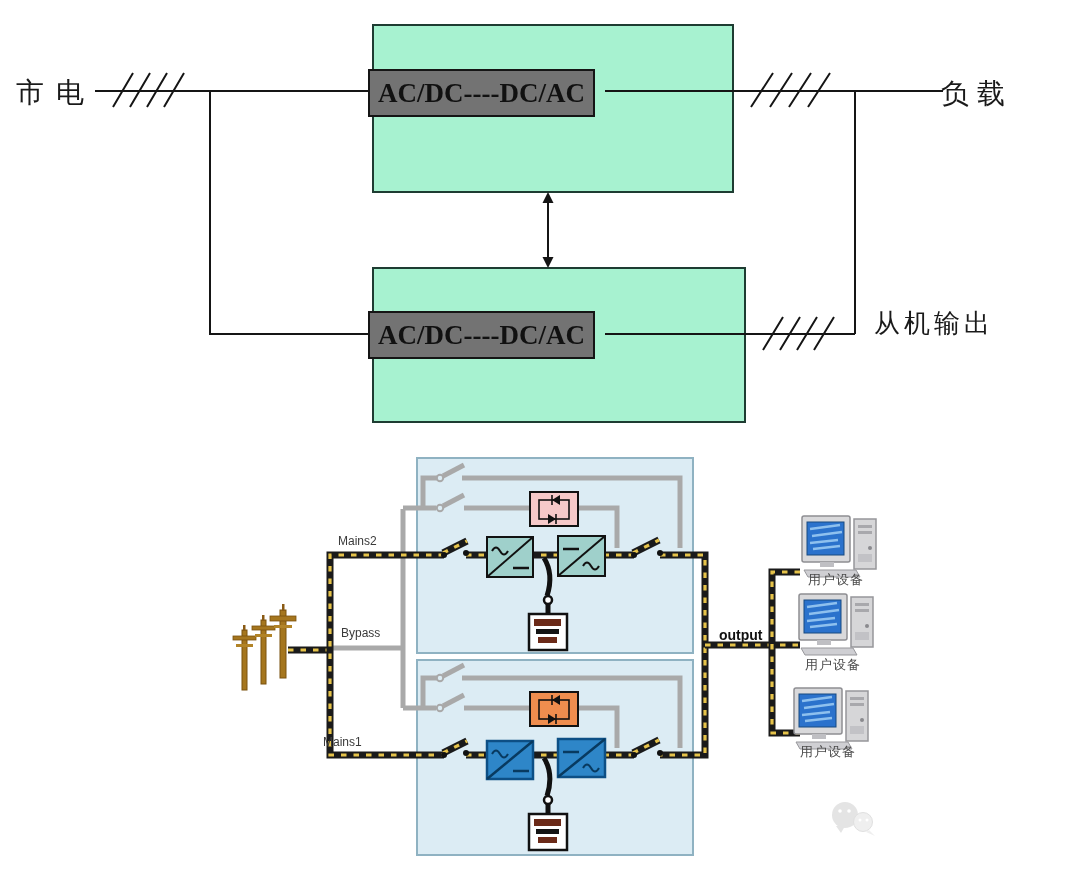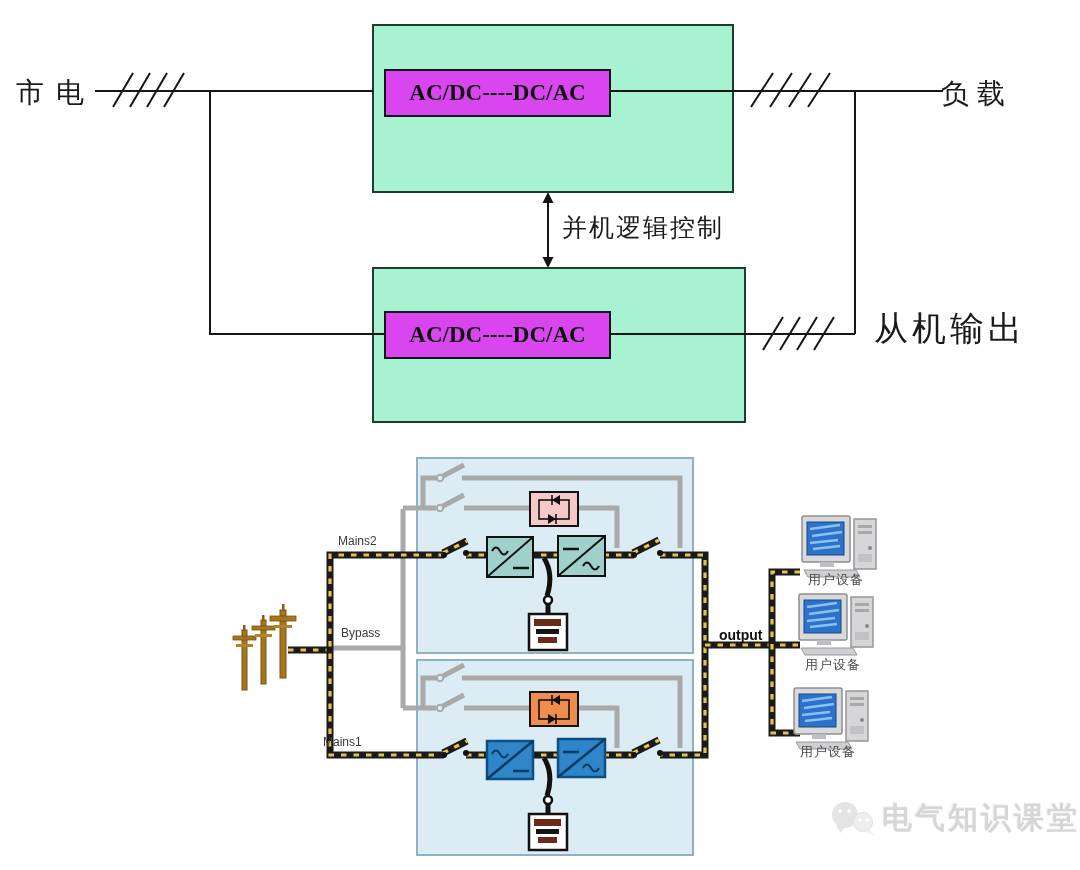--- a/index.html
+++ b/index.html
@@ -5,24 +5,24 @@
   html,body{margin:0;padding:0;background:#fff;}
   #stage{position:relative;width:1080px;height:870px;background:#fff;overflow:hidden;
          font-family:"Liberation Sans",sans-serif;text-decoration:underline;}
   svg{position:absolute;left:0;top:0;}
   .bus{stroke:#1a1a1a;stroke-width:7;fill:none;stroke-linecap:butt;}
   .busy{stroke:#e6c34a;stroke-width:3.2;fill:none;stroke-dasharray:5.5 7;stroke-linecap:butt;}
   .gw{stroke:#a9a9a9;stroke-width:5;fill:none;}
   .blk{stroke:#151515;stroke-width:2;fill:none;}
   .lbl{position:absolute;color:#1a1a1a;white-space:nowrap;}
   .cn-big{font-family:"Liberation Serif",serif;font-size:28px;letter-spacing:12px;}
-  .cn-mid{font-family:"Liberation Serif",serif;font-size:34px;letter-spacing:4px;}
-  .acdc{position:absolute;left:384px;width:223px;height:44px;background:#d946ef;
+  .cn-mid{font-family:"Liberation Serif",serif;font-size:26px;letter-spacing:4px;}
+  .acdc{position:absolute;left:368px;width:223px;height:44px;background:#737373;
         border:2px solid #151515;display:flex;align-items:center;justify-content:center;
-        font-family:"Liberation Serif",serif;font-weight:700;font-size:23px;color:#111;}
+        font-family:"Liberation Serif",serif;font-weight:700;font-size:27px;color:#111;}
   .small-lbl{font-size:12px;color:#3a3a3a;}
   .dev-lbl{font-size:13px;color:#4a4a4a;letter-spacing:1px;text-align:right;}
   #t-output{font-size:14px;font-weight:700;color:#111;}
   #t-wm{font-weight:700;font-size:30px;color:#d6d6d6;letter-spacing:3px;
         text-shadow:1px 1px 0 #ffffff,-1px -1px 0 #f2f2f2;}
 </style>
 </head>
 <body>
 
 <div id="stage">
@@ -247,28 +247,26 @@
     <circle cx="863" cy="822" r="9.5" fill="#efefef" stroke="#e0e0e0" stroke-width="1"></circle>
     <polygon points="869,830 875,836 866,832" fill="#efefef"></polygon>
     <circle cx="860" cy="820" r="1.5" fill="#fff"></circle>
     <circle cx="867" cy="820" r="1.5" fill="#fff"></circle>
   </g>
 </svg>
 
   <div class="lbl cn-big" style="left:16px;top:74px;">市电</div>
   <div class="lbl cn-big" style="left:941px;top:75px;letter-spacing:8px;">负载</div>
   <div class="lbl cn-mid" style="left:874px;top:306px;">从机输出</div>
-  <div class="lbl cn-mid" style="left:562px;top:211px;font-size:25px;letter-spacing:2px;">并机逻辑控制</div>
 
   <div class="acdc" style="top:69px;">AC/DC----DC/AC</div>
   <div class="acdc" style="top:311px;">AC/DC----DC/AC</div>
 
   <div class="lbl small-lbl" style="left:338px;top:534px;">Mains2</div>
   <div class="lbl small-lbl" style="left:341px;top:626px;">Bypass</div>
   <div class="lbl small-lbl" style="left:323px;top:735px;">Mains1</div>
   <div class="lbl" id="t-output" style="left:719px;top:627px;">output</div>
 
   <div class="lbl dev-lbl" style="left:808px;top:571px;">用户设备</div>
   <div class="lbl dev-lbl" style="left:805px;top:656px;">用户设备</div>
   <div class="lbl dev-lbl" style="left:800px;top:743px;">用户设备</div>
 
-  <div class="lbl" id="t-wm" style="left:882px;top:798px;">电气知识课堂</div>
 </div>
 
 </body></html>

